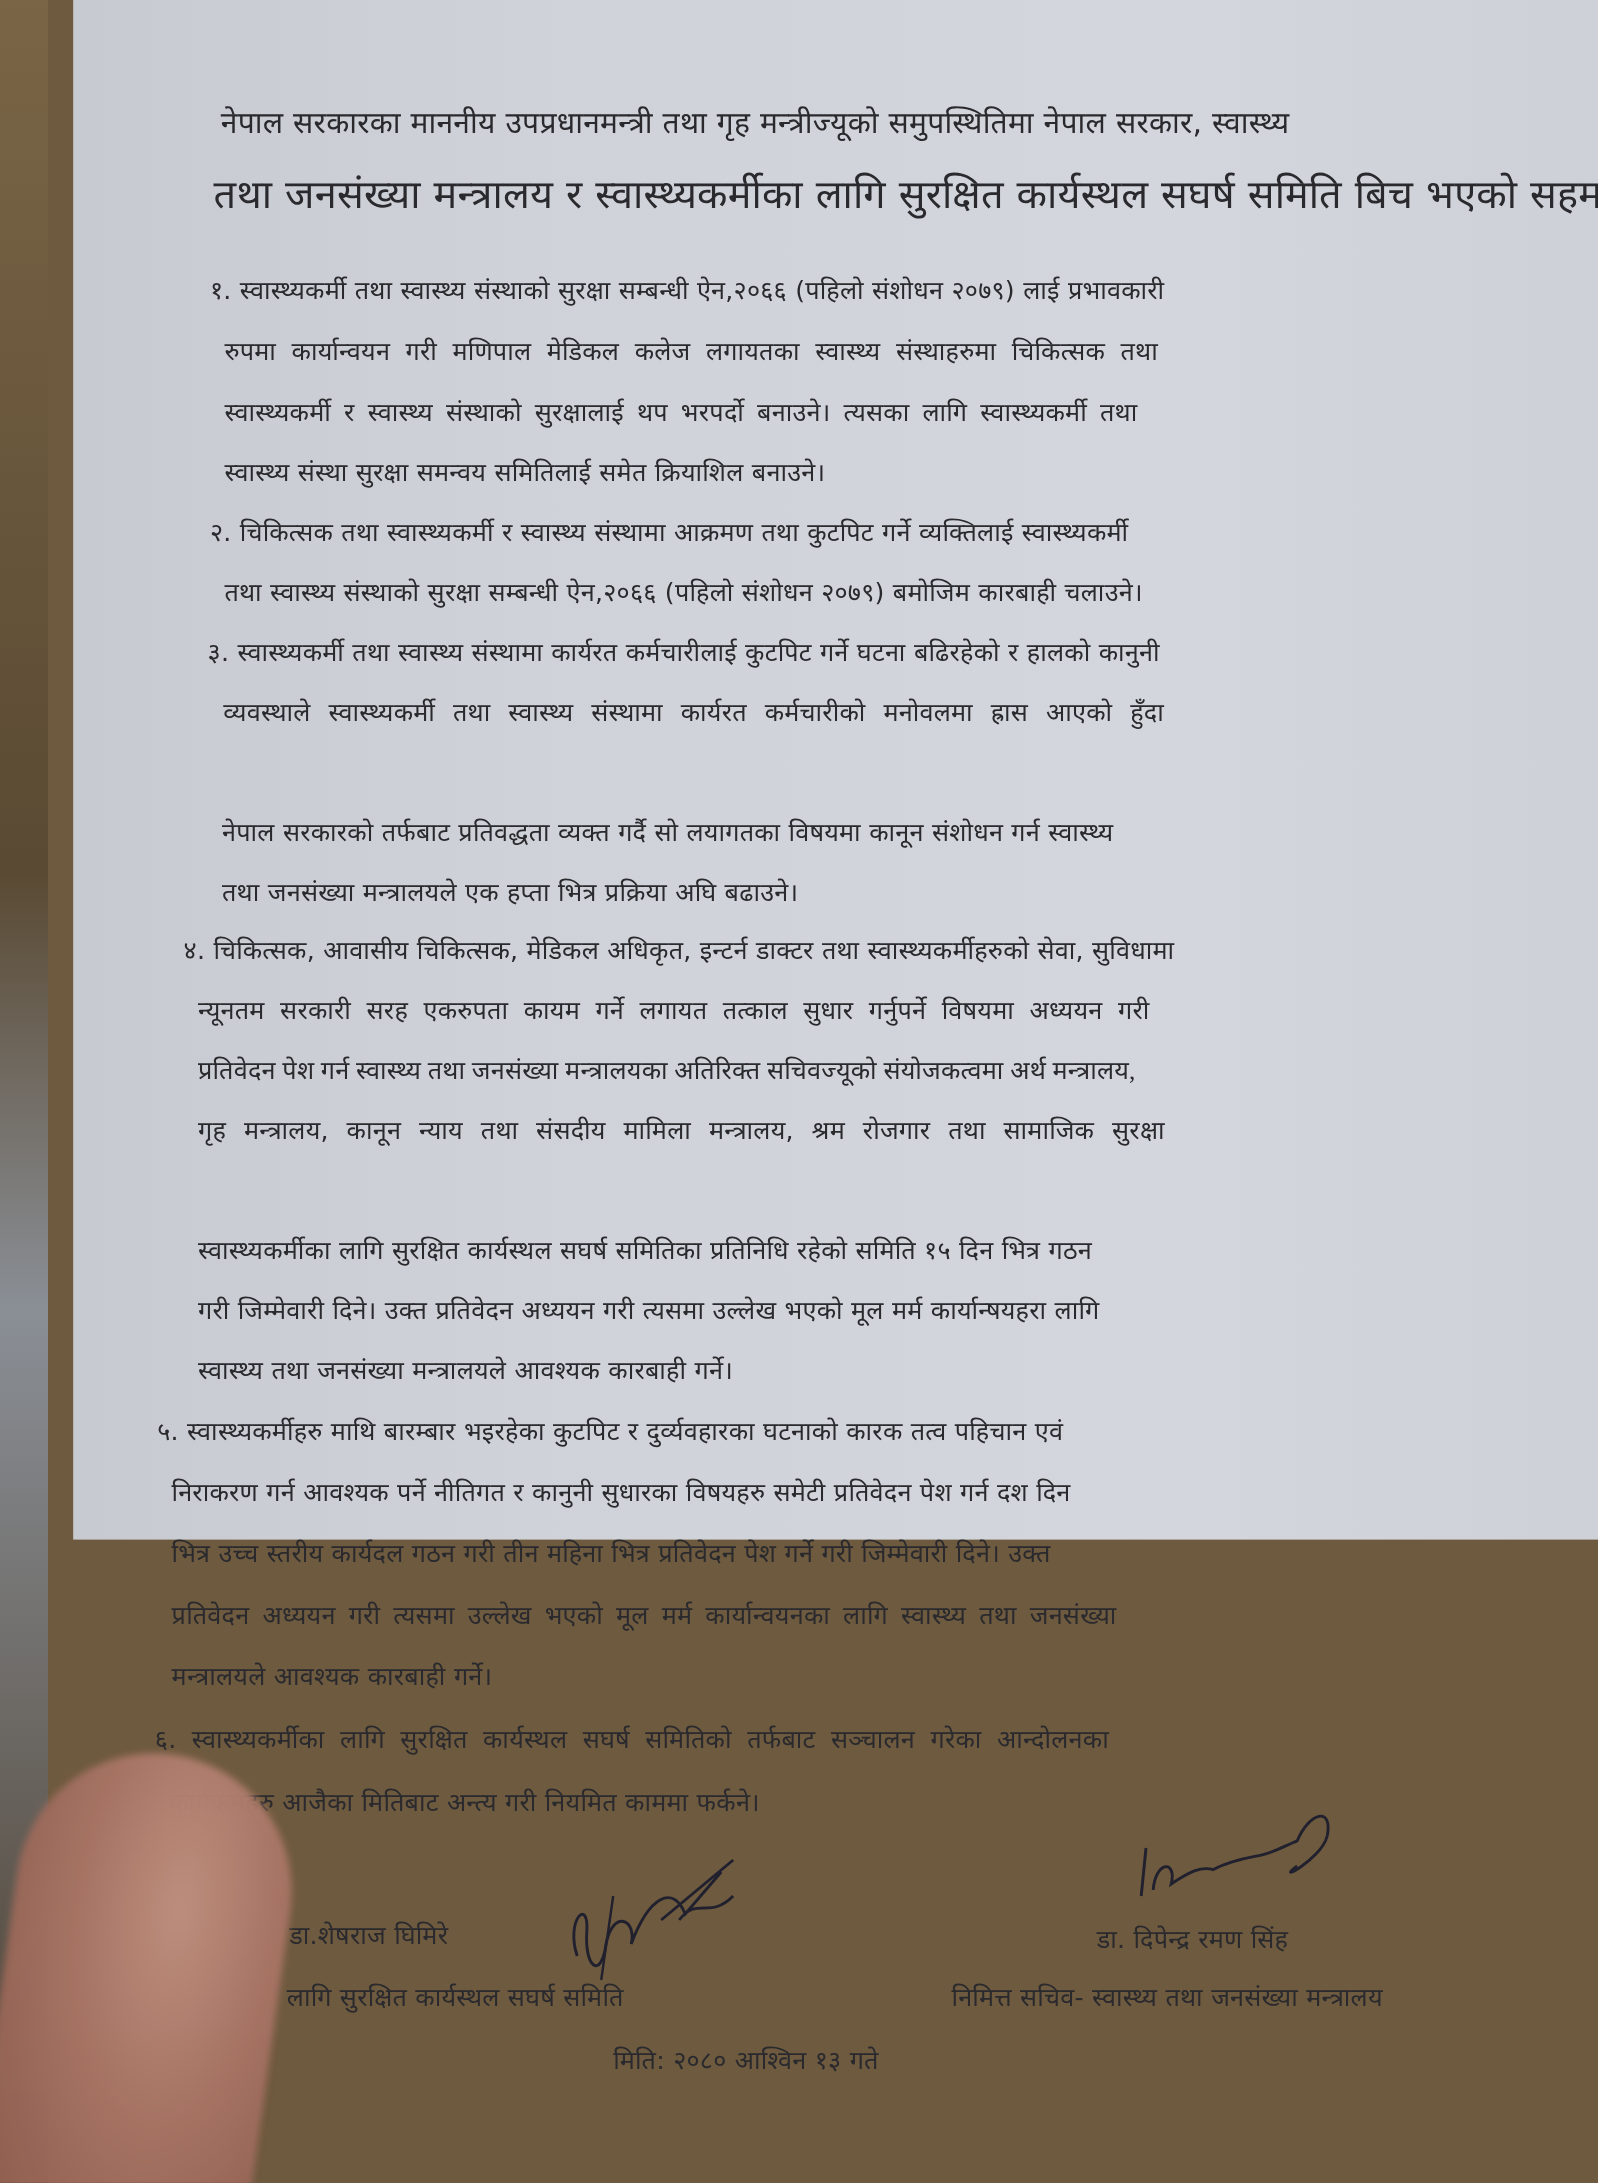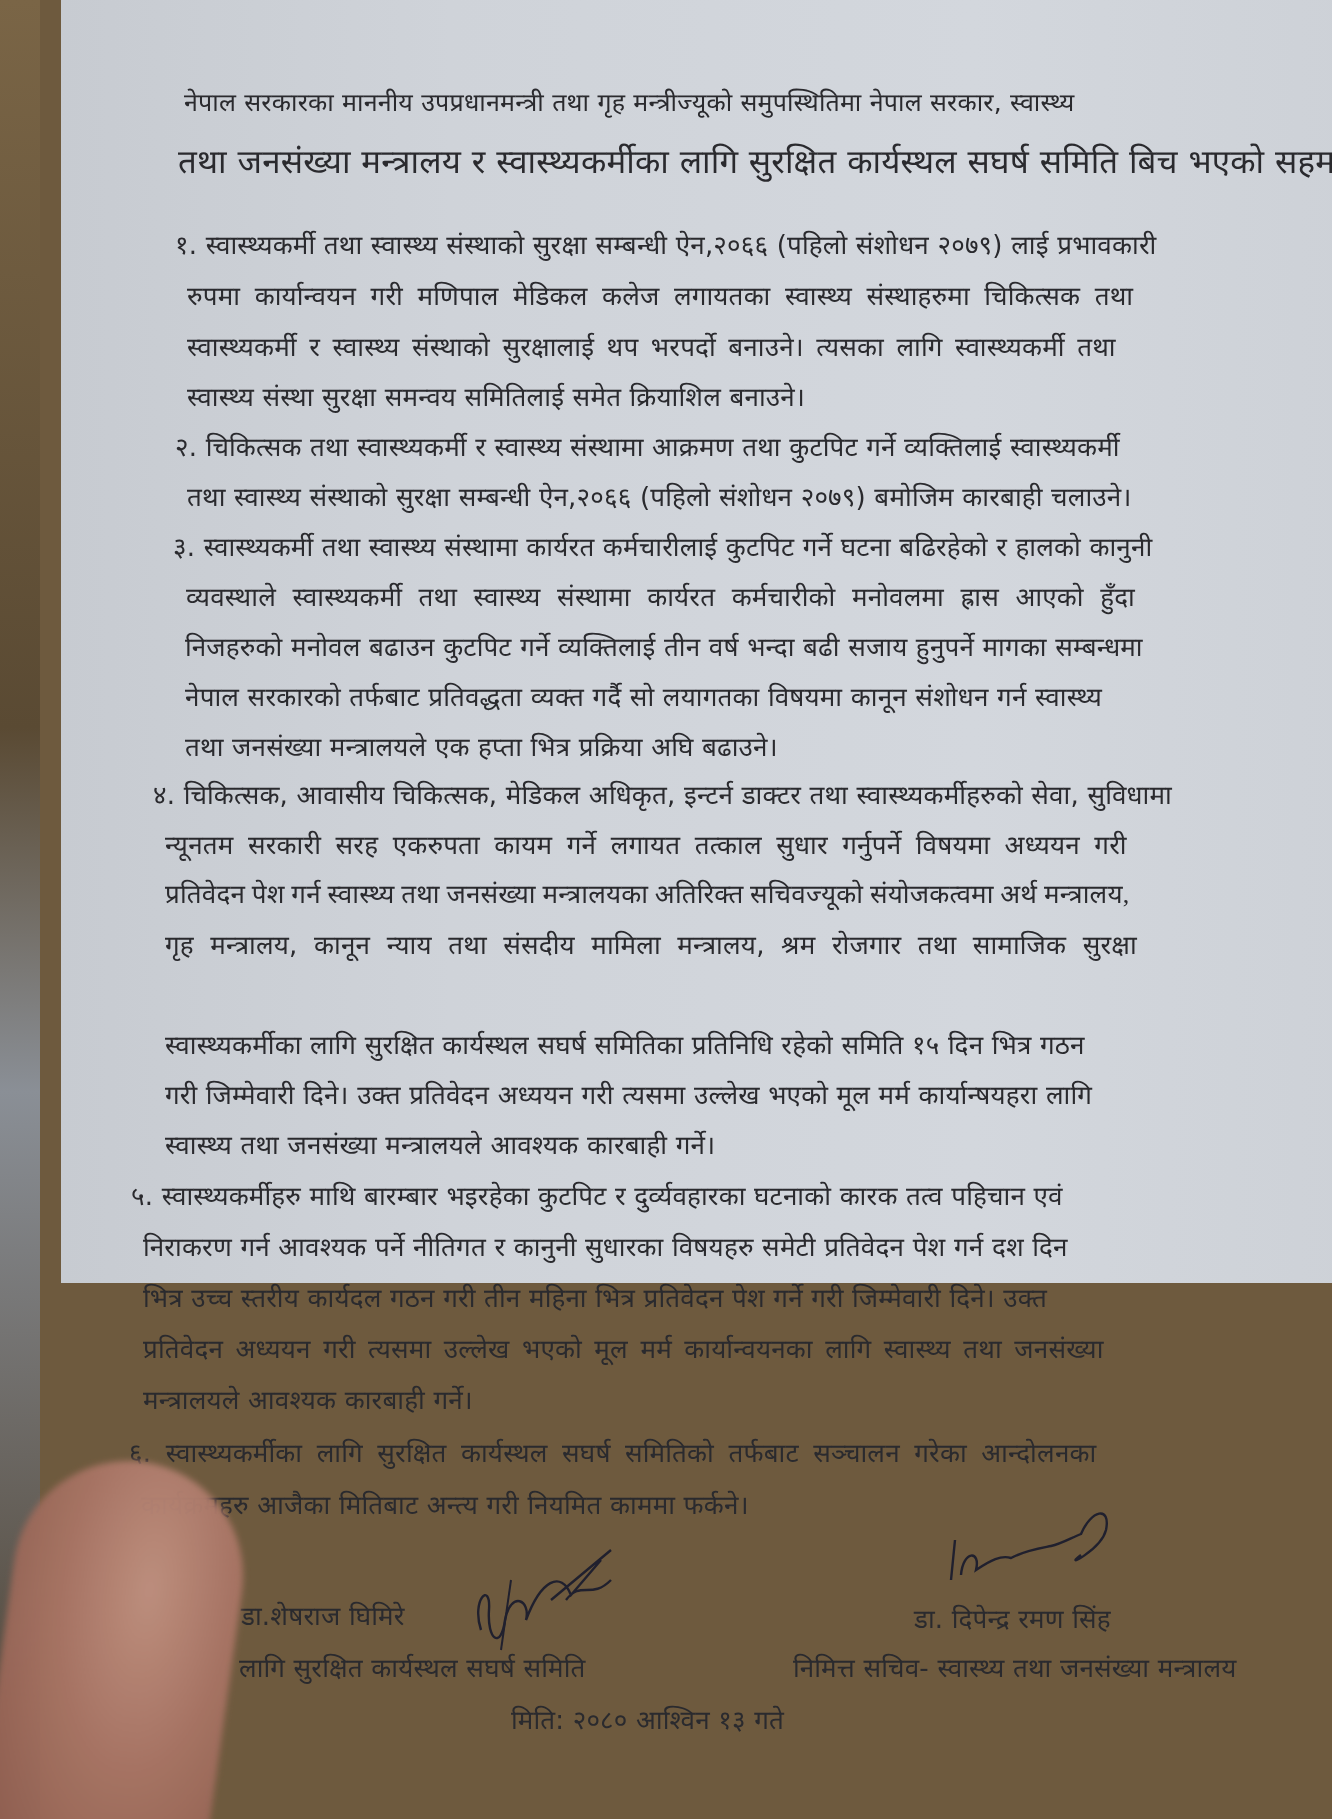--- a/index.html
+++ b/index.html
@@ -13,21 +13,21 @@
     background: linear-gradient(180deg, #7a6546 0%, #5a4a33 40%, #8a8f96 60%, #4a3d2c 100%);
   }
   .page {
     position: absolute; left: 46px; top: 0; width: 1302px; height: 1283px;
     background: linear-gradient(90deg, #c7cbd1 0%, #cfd3d9 30%, #d3d7dd 70%, #cdd1d7 100%);
     color: #2a2a2e;
     margin-left: 15px;
   }
   .line {
     position: absolute; white-space: nowrap;
-    font-size: 26px; letter-spacing: 0.2px; line-height: 1;
+    font-size: 21px; letter-spacing: 0.2px; line-height: 1;
     text-align: justify;
   }
   .num { display: inline-block; }
   .finger {
     position: absolute; left: 0; top: 1460px; width: 230px; height: 420px;
     background: radial-gradient(ellipse at 60% 30%, #c09080 0%, #a87464 45%, #8a5a4c 100%);
     border-radius: 115px 115px 40px 40px;
     transform: rotate(8deg);
     filter: blur(3px);
     opacity: 0.96;
@@ -56,21 +56,20 @@
     <span class="num">२.</span>
     <span>चिकित्सक तथा स्वास्थ्यकर्मी र स्वास्थ्य संस्थामा आक्रमण  तथा कुटपिट गर्ने व्यक्तिलाई स्वास्थ्यकर्मी</span>
   </div>
   <div class="line" style="left:126px; top:484px;">तथा स्वास्थ्य संस्थाको सुरक्षा सम्बन्धी ऐन,२०६६ (पहिलो संशोधन २०७९) बमोजिम कारबाही चलाउने।</div>
 
   <div class="line" style="left:112px; top:534px;">
     <span class="num">३.</span>
     <span>स्वास्थ्यकर्मी तथा स्वास्थ्य संस्थामा कार्यरत कर्मचारीलाई कुटपिट गर्ने घटना बढिरहेको र हालको कानुनी</span>
   </div>
   <div class="line" style="left:125px; top:584px; word-spacing:8px;">व्यवस्थाले स्वास्थ्यकर्मी तथा स्वास्थ्य संस्थामा कार्यरत कर्मचारीको मनोवलमा ह्रास आएको हुँदा</div>
-  <div class="line" style="left:124px; top:634px;">निजहरुको मनोवल बढाउन कुटपिट गर्ने व्यक्तिलाई तीन वर्ष भन्दा बढी सजाय हुनुपर्ने मागका सम्बन्धमा</div>
   <div class="line" style="left:124px; top:684px;">नेपाल सरकारको तर्फबाट प्रतिवद्धता व्यक्त गर्दै सो लयागतका विषयमा कानून संशोधन गर्न स्वास्थ्य</div>
   <div class="line" style="left:124px; top:734px;">तथा जनसंख्या मन्त्रालयले एक हप्ता भित्र प्रक्रिया अघि बढाउने।</div>
 
   <div class="line" style="left:92px; top:782px;">
     <span class="num">४.</span>
     <span>चिकित्सक, आवासीय चिकित्सक, मेडिकल अधिकृत, इन्टर्न डाक्टर तथा स्वास्थ्यकर्मीहरुको सेवा, सुविधामा</span>
   </div>
   <div class="line" style="left:104px; top:832px; word-spacing:6px;">न्यूनतम सरकारी सरह एकरुपता कायम गर्ने लगायत तत्काल सुधार गर्नुपर्ने विषयमा अध्ययन गरी</div>
   <div class="line" style="left:104px; top:882px;font-family:Liberation Serif, serif;">प्रतिवेदन पेश गर्न स्वास्थ्य तथा जनसंख्या मन्त्रालयका अतिरिक्त सचिवज्यूको संयोजकत्वमा अर्थ मन्त्रालय,</div>
   <div class="line" style="left:104px; top:932px; word-spacing:8px;">गृह मन्त्रालय, कानून न्याय तथा संसदीय मामिला मन्त्रालय, श्रम रोजगार तथा सामाजिक सुरक्षा</div>

